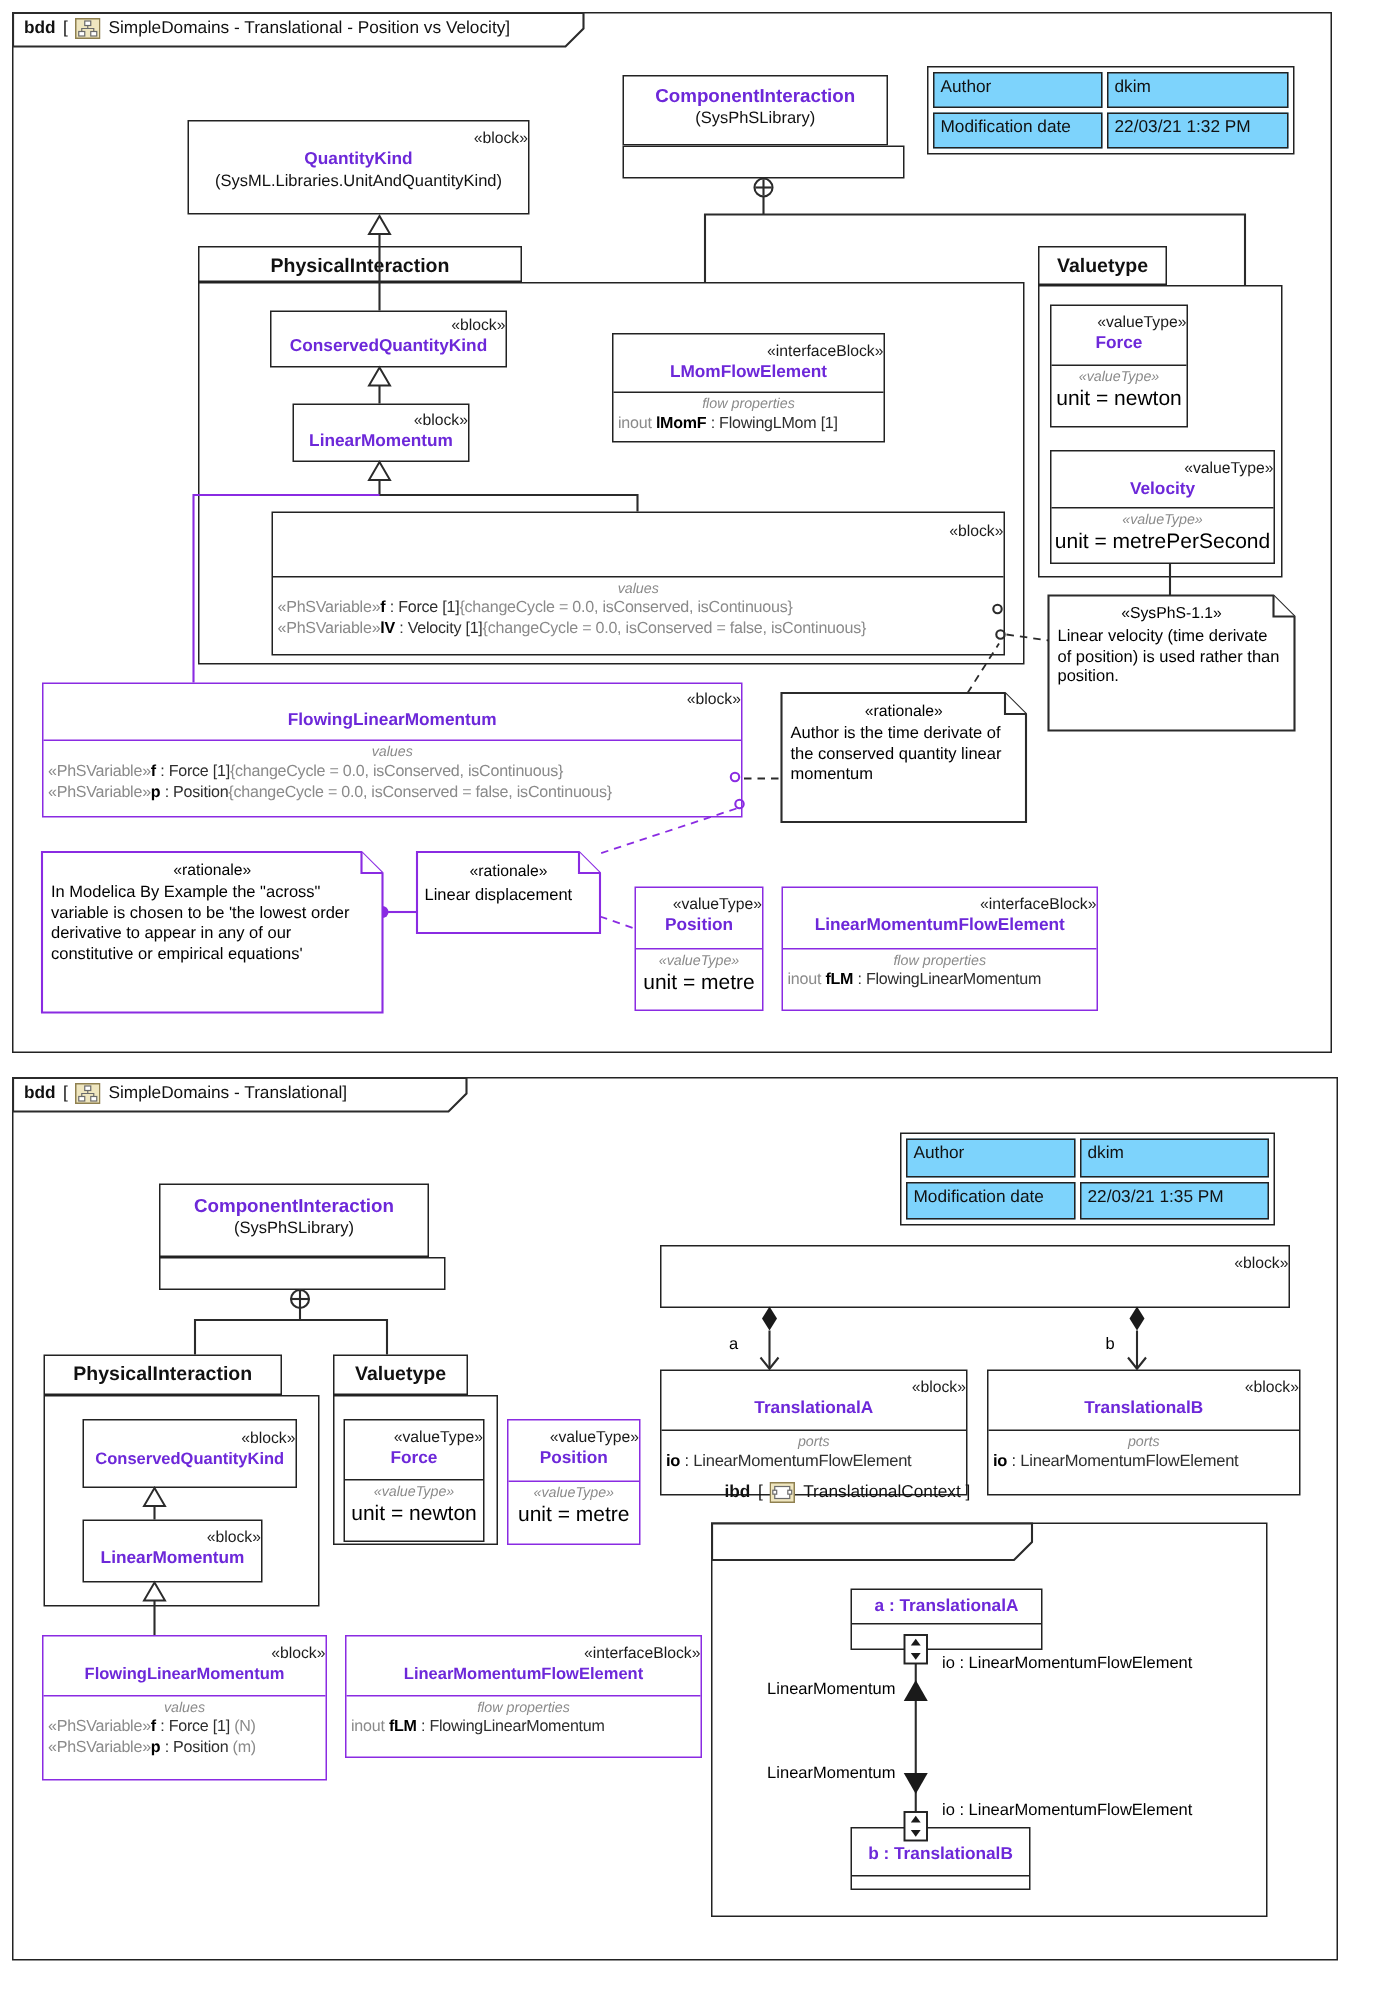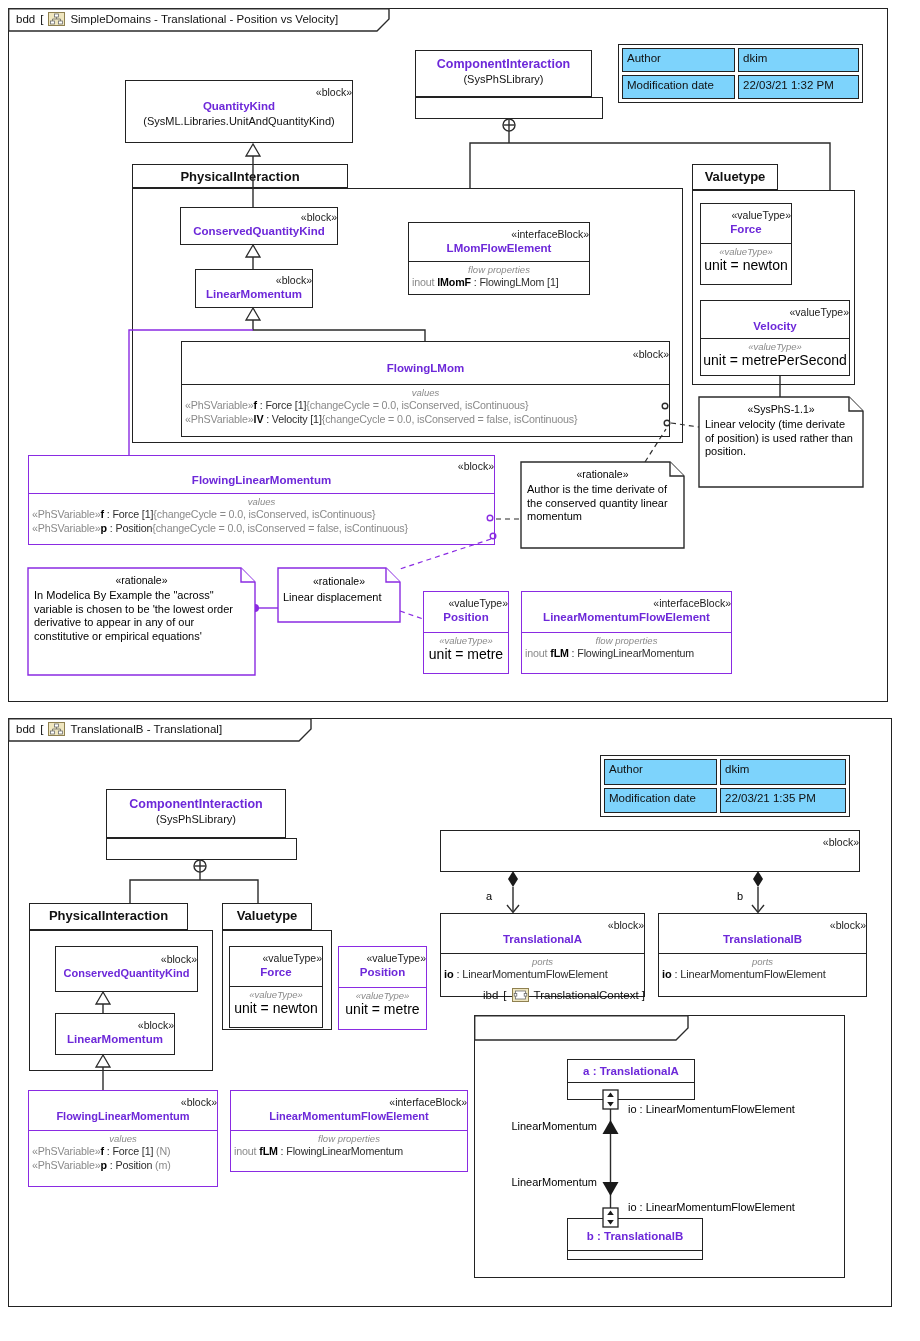--- a/index.html
+++ b/index.html
@@ -19,21 +19,21 @@
   .unit{display:block;text-align:center;font-size:14px;line-height:15px;color:#000;white-space:nowrap;}
   .vline{font-size:10.7px;line-height:13.5px;white-space:nowrap;color:#2e2e2e;padding-left:3px;letter-spacing:-0.15px;}
   .vline .g{color:var(--gray);}
   .vline .b{font-weight:bold;color:#000;}
   .pkg-title{position:absolute;background:#fff;border:1.4px solid #222;box-sizing:border-box;
              font-weight:bold;font-size:13px;text-align:center;padding-top:4px;}
   .meta-table{position:absolute;background:#fff;border:1.5px solid #222;box-sizing:border-box;
               display:grid;grid-template-columns:113px 1fr;grid-template-rows:1fr 1fr;gap:3px;padding:3px;}
   .meta-cell{border:1.2px solid #222;font-size:11.5px;padding:3px 0 0 4px;white-space:nowrap;overflow:hidden;background:#7dd3fc;}
   .tab-text{position:absolute;z-index:6;font-size:11.5px;display:flex;align-items:center;gap:5px;white-space:nowrap;}
-  .tkind{font-weight:normal;}
+  .tkind{font-weight:bold;}
   .dicon{display:inline-block;width:17px;height:14px;}
   .lab{position:absolute;font-size:11px;color:#000;z-index:6;white-space:nowrap;}
   .note-st{position:absolute;text-align:center;font-size:10.5px;color:#000;z-index:6;}
   .note-body{position:absolute;font-size:11px;line-height:13.5px;color:#000;z-index:6;}
   svg.overlay{position:absolute;left:0;top:0;z-index:5;pointer-events:none;}
   .k{stroke:#2b2b2b;fill:none;stroke-width:1.4;}
   .pk{stroke:var(--purple);fill:none;stroke-width:1.4;}
   .dash{stroke-dasharray:5 4;stroke-width:1.2;}
   .wtri{fill:#fff;stroke:#2b2b2b;stroke-width:1.3;}
   .btri{fill:#1a1a1a;stroke:none;}
@@ -105,21 +105,20 @@
     <span class="st">«valueType»</span>
     <span class="nm">Velocity</span>
   </div>
   <span class="clabel">«valueType»</span>
   <span class="unit">unit = metrePerSecond</span>
 </div>
 
 <div class="box" style="left:181px;top:341px;width:489px;height:96px">
   <div class="hd" style="height:43px;padding-top:6px">
     <span class="st">«block»</span>
-    <span class="nm">FlowingLMom</span>
   </div>
   <span class="clabel">values</span>
   <div class="vline"><span class="g">«PhSVariable»</span><span class="b">f</span><span> : Force [1]</span><span class="g">{changeCycle = 0.0, isConserved, isContinuous}</span></div>
   <div class="vline"><span class="g">«PhSVariable»</span><span class="b">lV</span><span> : Velocity [1]</span><span class="g">{changeCycle = 0.0, isConserved = false, isContinuous}</span></div>
 </div>
 
 <div class="box pbox" style="left:28px;top:455px;width:467px;height:90px">
   <div class="hd" style="height:38px;padding-top:4px">
     <span class="st">«block»</span>
     <span class="nm">FlowingLinearMomentum</span>
@@ -233,21 +232,21 @@
   </div>
   <span class="clabel">flow properties</span>
   <div class="vline"><span class="g">inout </span><span class="b">fLM</span><span> : FlowingLinearMomentum</span></div>
 </div>
 
 <div class="box" style="left:567px;top:1059px;width:128px;height:41px">
   <div style="height:23px;border-bottom:1.2px solid #222;box-sizing:border-box;padding-top:4px">
     <span class="nm">a : TranslationalA</span>
   </div>
 </div>
-<div class="box" style="left:567px;top:1218px;width:136px;height:42px">
+<div class="box" style="left:567px;top:1218px;width:120px;height:42px">
   <div style="height:32px;border-bottom:1.2px solid #222;box-sizing:border-box;padding-top:10px">
     <span class="nm">b : TranslationalB</span>
   </div>
 </div>
 
 <svg class="overlay" width="920" height="1341" viewBox="0 0 920 1341">
 
   <path class="k" d="M8.7,31 V8.7 H389 V19 L377,31 Z" fill="#fff"></path>
   <path class="k" d="M8.7,741 V718.7 H311 V729 L299,741 Z" fill="#fff"></path>
   <path class="k" d="M474.7,1040 V1015.7 H688 V1028 L676,1040 Z" fill="#fff"></path>
@@ -372,21 +371,21 @@
 <div class="tab-text" style="left:16px;top:722px">
   <span class="tkind">bdd</span>
   <span>[</span>
   <span class="dicon"><svg viewBox="0 0 17 14" width="17" height="14">
         <rect x="0.5" y="0.5" width="16" height="13" fill="#efe6bf" stroke="#8f8050"></rect>
         <rect x="6.5" y="2" width="4" height="3" fill="#fff" stroke="#6b6b6b" stroke-width="0.8"></rect>
         <rect x="2.5" y="9" width="4" height="3" fill="#fff" stroke="#6b6b6b" stroke-width="0.8"></rect>
         <rect x="10.5" y="9" width="4" height="3" fill="#fff" stroke="#6b6b6b" stroke-width="0.8"></rect>
         <path d="M8.5,5 V7 M4.5,9 V7 H12.5 V9" stroke="#6b6b6b" stroke-width="0.8" fill="none"></path>
       </svg></span>
-  <span>TranslationalB - Translational]</span>
+  <span>SimpleDomains - Translational]</span>
 </div>
 
 <div class="tab-text" style="left:483px;top:988px">
   <span class="tkind">ibd</span>
   <span>[</span>
   <span class="dicon"><svg viewBox="0 0 17 14" width="17" height="14">
         <rect x="0.5" y="0.5" width="16" height="13" fill="#efe6bf" stroke="#8f8050"></rect>
         <rect x="3.5" y="3" width="10" height="8" fill="#fff" stroke="#6b6b6b" stroke-width="0.8"></rect>
         <rect x="2.2" y="5.5" width="2.6" height="2.6" fill="#fff" stroke="#6b6b6b" stroke-width="0.8"></rect>
         <rect x="12.2" y="5.5" width="2.6" height="2.6" fill="#fff" stroke="#6b6b6b" stroke-width="0.8"></rect>

